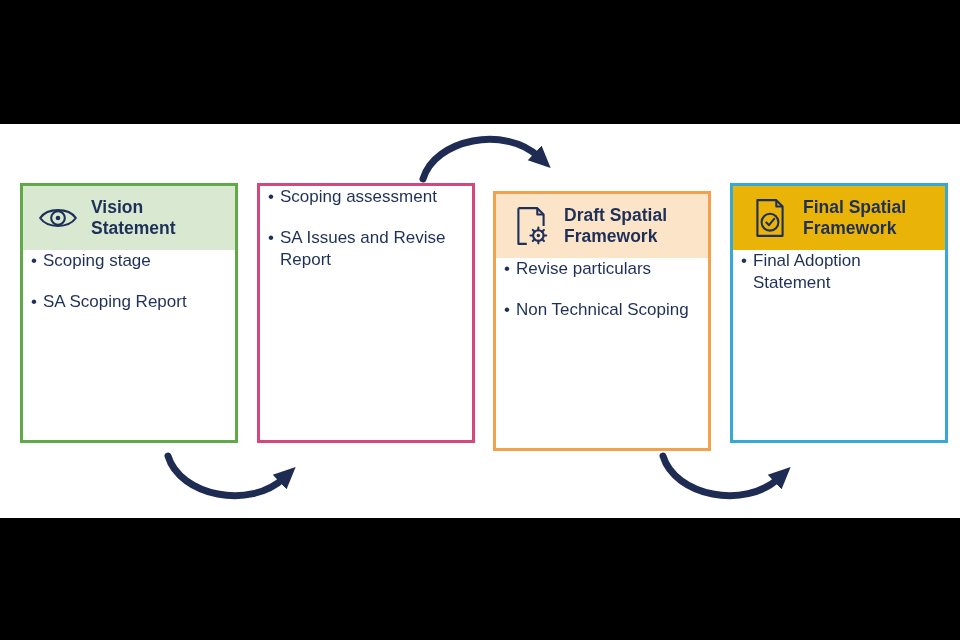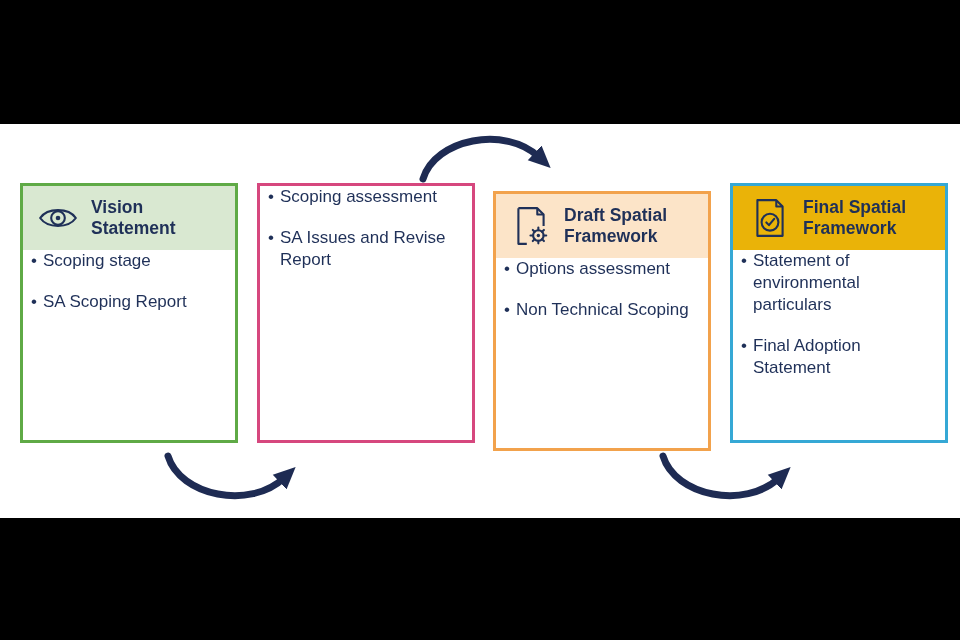--- a/index.html
+++ b/index.html
@@ -85,44 +85,41 @@
           <path d="M26 3 V 9 H 32" stroke-linejoin="round"></path>
           <circle cx="27" cy="29" r="5"></circle>
           <circle cx="27" cy="29" r="1.6" fill="currentColor" stroke="none"></circle>
           <path d="M27 21.5 V 24 M27 34 V 36.5 M19.5 29 H 22 M32 29 H 34.5 M21.7 23.7 L 23.5 25.5 M30.5 32.5 L 32.3 34.3 M32.3 23.7 L 30.5 25.5 M23.5 32.5 L 21.7 34.3" stroke-linecap="round"></path>
         </svg>
       </span>
       <span class="title">Draft Spatial Framework</span>
     </div>
     <div class="body">
       <div class="item">
-          <span>Options assessment</span>
+          <span>Revise particulars</span>
         </div>
       <div class="item">
           <span>Non Technical Scoping</span>
         </div>
     </div>
   </div>
 
   <div class="stage stage-3" style="border-color: rgb(53, 168, 213);">
     <div class="header" style="background: #eab308; padding-left: 16px;">
       <span class="hdr-icon">
         <svg viewBox="0 0 40 40" fill="none" stroke="currentColor" stroke-width="2">
           <path d="M8 3 H 26 L 32 9 V 37 H 8 Z" stroke-linejoin="round"></path>
           <path d="M26 3 V 9 H 32" stroke-linejoin="round"></path>
           <circle cx="20" cy="24" r="8"></circle>
           <path d="M16.5 24.2 L 19 26.8 L 24 20.8" stroke-linecap="round" stroke-linejoin="round"></path>
         </svg>
       </span>
       <span class="title">Final Spatial Framework</span>
     </div>
     <div class="body">
-      <div class="item">
-          <span>Statement of environmental particulars</span>
-        </div>
       <div class="item">
           <span>Final Adoption Statement</span>
         </div>
     </div>
   </div>
 
   <div class="arrow arrow-top">
     <svg viewBox="0 0 145 62">
       <defs>
         <marker id="ah1" markerUnits="userSpaceOnUse" markerWidth="26" markerHeight="26" refX="6" refY="12" orient="auto">

